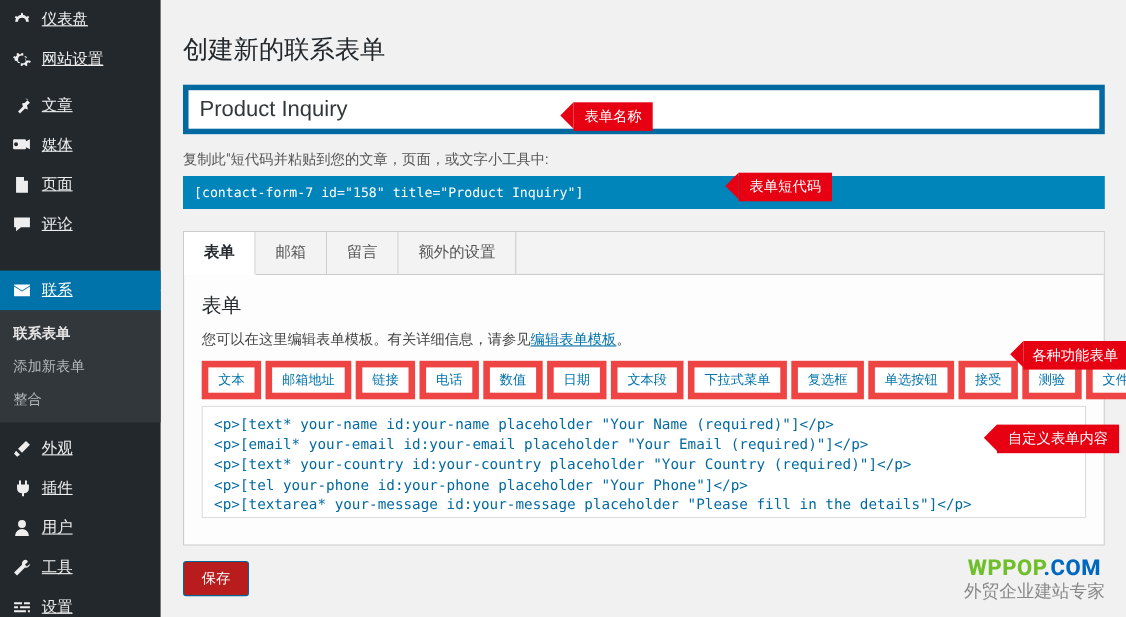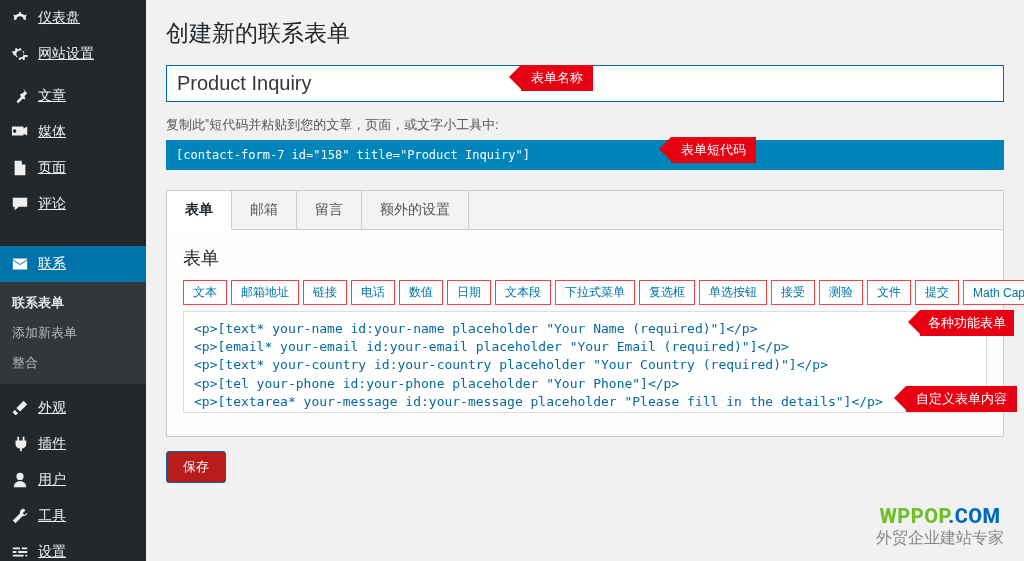--- a/index.html
+++ b/index.html
@@ -11,54 +11,54 @@
 .menu-item { display: flex; align-items: center; padding: 8px 8px 8px 10px; color: #eee; cursor: pointer; font-size: 14px; text-decoration: underline; }
 .menu-item .icon { width: 20px; height: 20px; margin-right: 8px; display: flex; align-items: center; justify-content: center; }
 .menu-item.active { background: #0073aa; color: #fff; position: relative; margin-top: 24px; }
 .menu-item.active::after { content: ""; position: absolute; right: -8px; top: 50%; transform: translateY(-50%); border: 8px solid transparent; border-right-color: #f1f1f1; }
 .submenu { background: #32373c; padding: 6px 0; }
 .submenu-item { padding: 6px 12px; font-size: 13px; color: #b4b9be; cursor: pointer; }
 .submenu-item.selected { color: #e5e5e5; font-weight: 600; }
 .menu-sep { height: 6px; }
 
 
-.main { flex: 1; padding: 0 20px 20px 20px; overflow-x: hidden; }
+.main { flex: 1; padding: 12px 20px 20px 20px; overflow-x: hidden; }
 h1.title { font-size: 23px; font-weight: 400; color: #23282d; margin: 18px 0 16px 0; }
-.title-input { width: 100%; padding: 6px 10px; font-size: 20px; border: 1px solid #0369a1; background: #fff; color: #32373c; font-family: Verdana, sans-serif; }
+.title-input { width: 100%; padding: 6px 10px; font-size: 20px; border: 5px solid #0369a1; background: #fff; color: #32373c; font-family: Verdana, sans-serif; }
 .copy-text { margin: 14px 0 6px 0; font-size: 13px; color: #555; }
 .shortcode-bar { background: #0085ba; color: #fff; padding: 8px 10px; font-family: Consolas, monospace; font-size: 12px; position: relative; }
 .annotation { position: absolute; background: #e60012; color: #fff; padding: 4px 10px; font-size: 13px; font-weight: 500; }
 .annotation::before { content: ""; position: absolute; left: -12px; top: 0; border: 12px solid transparent; border-right-color: #e60012; border-left: none; border-top-width: 12.5px; border-bottom-width: 12.5px; }
-.ann-title { left: 355px; top: 0; }
+.ann-title { left: 355px; top: 16px; }
 .ann-shortcode { left: 505px; top: -3px; }
 
 
 .panel-box { border: 1px solid #ccc; background: #fdfdfd; margin-top: 20px; position: relative; }
 .tabs { display: flex; border-bottom: 1px solid #ccc; background: #f3f3f3; }
 .tab { padding: 10px 18px; font-size: 14px; color: #555; cursor: pointer; border-right: 1px solid #ccc; background: #f3f3f3; }
 .tab.active { background: #fff; border-bottom: 1px solid #fff; margin-bottom: -1px; font-weight: 600; color: #23282d; }
 .panel-body { padding: 16px 16px 20px 16px; }
 .panel-body h2 { font-size: 18px; font-weight: 500; color: #23282d; margin-bottom: 10px; }
 .hint { font-size: 13px; color: #444; margin-bottom: 10px; }
 .hint a { color: #0073aa; text-decoration: underline; }
 .tag-row { display: flex; flex-wrap: nowrap; gap: 4px; margin-bottom: 6px; }
-.tag-btn { border: 1px solid #ef4444; color: #0073aa; background: #fff; padding: 3px 9px; font-size: 12px; cursor: pointer; white-space: nowrap; }
+.tag-btn { border: 6px solid #ef4444; color: #0073aa; background: #fff; padding: 3px 9px; font-size: 12px; cursor: pointer; white-space: nowrap; }
 .template-area { width: 100%; height: 102px; border: 1px solid #ddd; padding: 8px 10px; font-family: Consolas, monospace; font-size: 13px; color: #0369a1; resize: none; line-height: 1.4; }
 
 .save-btn { margin-top: 14px; background: #b91c1c; border: 1px solid #006799; color: #fff; padding: 6px 16px; font-size: 13px; cursor: pointer; border-radius: 3px; }
 
 
 .brand { position: absolute; right: 20px; bottom: 12px; text-align: center; }
 .brand-logo { font-weight: 800; font-size: 20px; letter-spacing: 0.5px; }
 .brand-logo .g { color: #6fbf2b; }
 .brand-logo .b { color: #0068bf; }
 .brand-sub { font-size: 16px; color: #888; }
 
 
-.ann-func { right: 10px; top: 310px; padding: 4px 8px; }
+.ann-func { right: 0px; top: 310px; padding: 4px 8px; }
 .ann-func::before { border-top-width: 12px; border-bottom-width: 12px; }
 .ann-custom { left: 760px; top: 386px; }
 
 .rel { position: relative; }
 
 svg { width: 18px; height: 18px; fill: currentColor; }
 </style>
 </head>
 <body>
 
@@ -186,20 +186,23 @@
 
     <div class="panel-box rel">
       <div class="tabs">
         <div class="tab active">表单</div>
         <div class="tab">邮箱</div>
         <div class="tab">留言</div>
         <div class="tab">额外的设置</div>
       </div>
       <div class="panel-body">
         <h2>表单</h2>
+        <div class="hint">
+          <span>您可以在这里编辑表单模板。有关详细信息，请参见</span><a href="#">编辑表单模板</a><span>。</span>
+        </div>
         <div class="tag-row">
           <button class="tag-btn">文本</button>
           <button class="tag-btn">邮箱地址</button>
           <button class="tag-btn">链接</button>
           <button class="tag-btn">电话</button>
           <button class="tag-btn">数值</button>
           <button class="tag-btn">日期</button>
           <button class="tag-btn">文本段</button>
           <button class="tag-btn">下拉式菜单</button>
           <button class="tag-btn">复选框</button>

